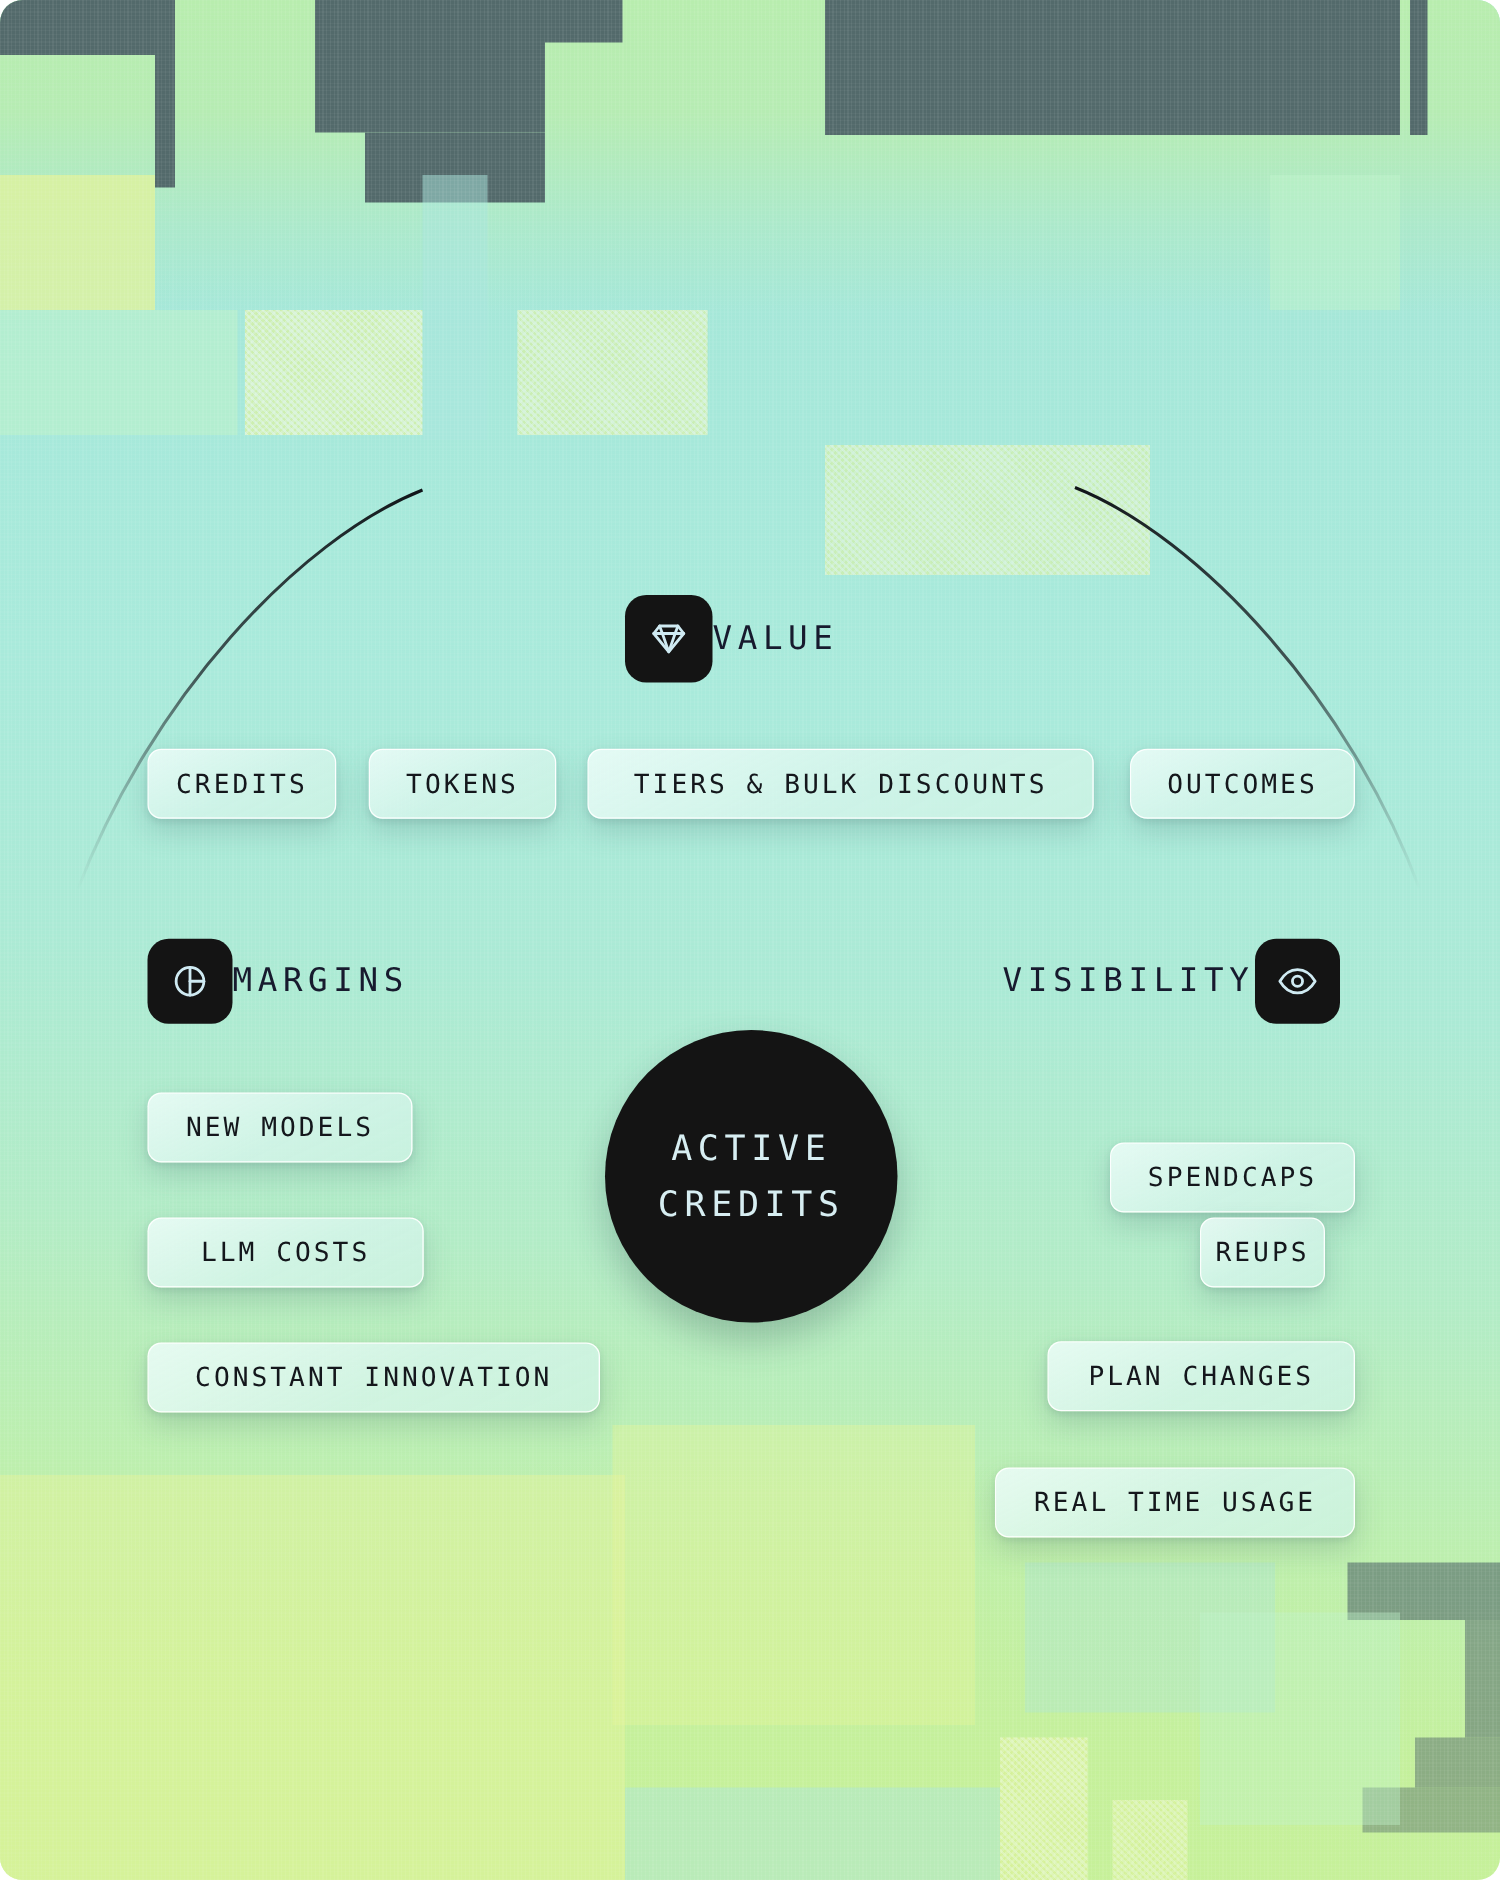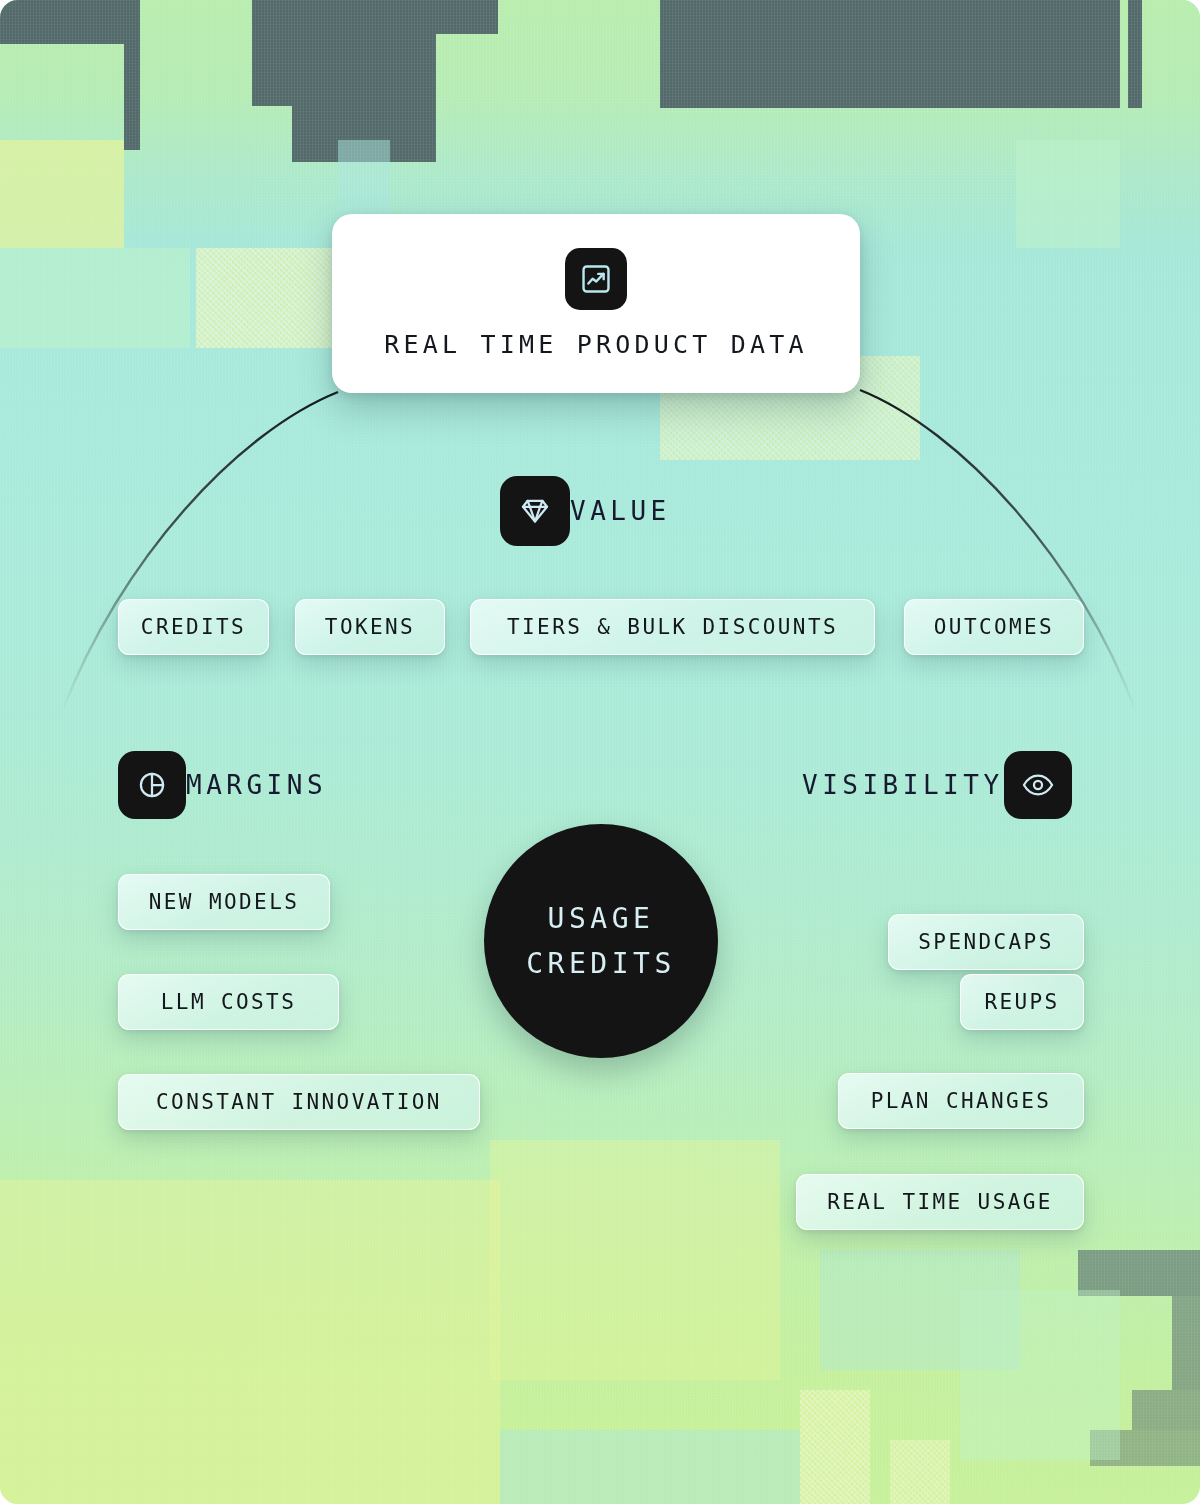--- a/index.html
+++ b/index.html
@@ -206,48 +206,38 @@
       <linearGradient id="arcFadeR" x1="0" y1="0" x2="1" y2="1">
         <stop offset="0%" stop-color="#101418" stop-opacity="1"></stop>
         <stop offset="55%" stop-color="#2c3a3c" stop-opacity=".85"></stop>
         <stop offset="100%" stop-color="#4a5b5c" stop-opacity="0"></stop>
       </linearGradient>
     </defs>
     <path d="M 338 392 C 238 432 120 560 62 712" fill="none" stroke="url(#arcFadeL)" stroke-width="2.4"></path>
     <path d="M 860 390 C 960 430 1080 560 1136 712" fill="none" stroke="url(#arcFadeR)" stroke-width="2.4"></path>
   </svg>
 
-  <div class="header-card">
-    <span class="icon-tile">
-      <svg width="34" height="34" viewBox="0 0 24 24" fill="none" stroke="#b9e6f0" stroke-width="1.7" stroke-linecap="round" stroke-linejoin="round">
-        <rect x="3.2" y="3.2" width="17.6" height="17.6" rx="2.2"></rect>
-        <polyline points="6.6,15.2 9.6,11.8 12.2,13.8 17.2,8.4"></polyline>
-        <polyline points="13.6,8.4 17.4,8.4 17.4,12.1"></polyline>
-      </svg>
-    </span>
-    <div class="header-title">REAL TIME PRODUCT DATA</div>
-  </div>
 
   <div class="section-head" id="value-head">
     <span class="icon-tile">
       <svg width="36" height="36" viewBox="0 0 24 24" fill="none" stroke="#cfeaf2" stroke-width="1.5" stroke-linecap="round" stroke-linejoin="round">
         <path d="M4 9.2 L7.1 5.2 H16.9 L20 9.2 L12 19 Z"></path>
         <path d="M4 9.2 H20"></path>
         <path d="M8.6 9.2 L7.1 5.2"></path>
         <path d="M15.4 9.2 L16.9 5.2"></path>
         <path d="M8.6 9.2 L12 19 L15.4 9.2"></path>
       </svg>
     </span>
     <span class="label">VALUE</span>
   </div>
 
   <div class="pill" style="left:118px; top:599px; width:151px;">CREDITS</div>
   <div class="pill" style="left:295px; top:599px; width:150px;">TOKENS</div>
   <div class="pill" style="left:470px; top:599px; width:405px;">TIERS &amp; BULK DISCOUNTS</div>
-  <div class="pill" style="left:904px; top:599px; width:180px;">OUTCOMES</div>
+  <div class="pill" style="left:904px; top:599px; width:180px;border-radius:14px;">OUTCOMES</div>
 
   <div class="section-head" id="margins-head">
     <span class="icon-tile">
       <svg width="36" height="36" viewBox="0 0 24 24" fill="none" stroke="#cfeaf2" stroke-width="1.5" stroke-linecap="round">
         <circle cx="12" cy="12" r="7.4"></circle>
         <line x1="12" y1="4.6" x2="12" y2="19.4"></line>
         <line x1="12" y1="12" x2="19.4" y2="12"></line>
       </svg>
     </span>
     <span class="label">MARGINS</span>
@@ -261,22 +251,22 @@
     <span class="label">VISIBILITY</span>
     <span class="icon-tile">
       <svg width="36" height="36" viewBox="0 0 24 24" fill="none" stroke="#cfeaf2" stroke-width="1.5" stroke-linecap="round" stroke-linejoin="round">
         <path d="M2.6 12 C5.2 7.6 8.4 5.8 12 5.8 C15.6 5.8 18.8 7.6 21.4 12 C18.8 16.4 15.6 18.2 12 18.2 C8.4 18.2 5.2 16.4 2.6 12 Z"></path>
         <circle cx="12" cy="12" r="2.7"></circle>
       </svg>
     </span>
   </div>
 
   <div class="pill" style="left:888px; top:874px; width:196px;margin-top:40px;">SPENDCAPS</div>
-  <div class="pill" style="left:960px; top:974px; width:124px;">REUPS</div>
+  <div class="pill" style="left:960px; top:974px; width:100px;">REUPS</div>
   <div class="pill" style="left:838px; top:1073px; width:246px;">PLAN CHANGES</div>
   <div class="pill" style="left:796px; top:1174px; width:288px;">REAL TIME USAGE</div>
 
   <div class="center-circle">
-    <span class="ln">USAGE</span>
+    <span class="ln">ACTIVE</span>
     <span class="ln">CREDITS</span>
   </div>
 
 </div>
 
 </body></html>

